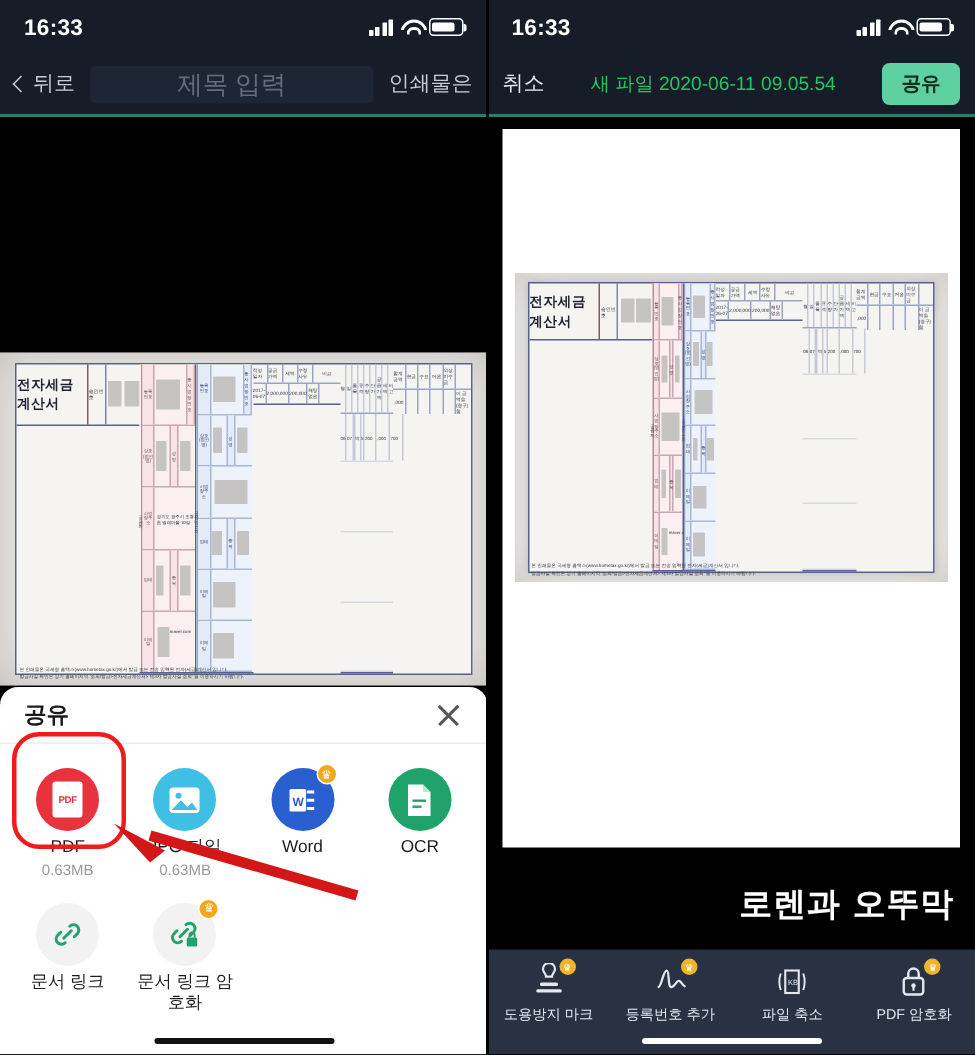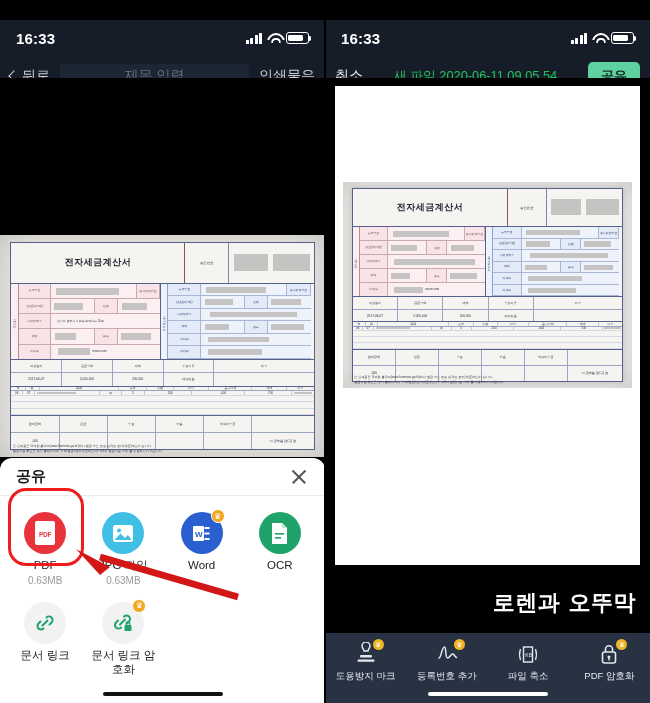--- a/index.html
+++ b/index.html
@@ -5,21 +5,21 @@
   * { margin:0; padding:0; box-sizing:border-box; }
   html,body { width:650px; height:703px; background:#000; overflow:hidden; }
   body { font-family:"Liberation Sans", sans-serif; }
 
   .stage { position:relative; width:650px; height:703px; background:#000; display:flex; }
 
   .phone { position:relative; width:325px; height:703px; overflow:hidden; background:#000; }
 
   
   .statusbar { position:relative; height:36px; background:#161d29; display:flex;
-               align-items:center; padding:0 16px;margin-top:20px; }
+               align-items:center; padding:0 16px; }
   .st-time { color:#fff; font-size:15px; font-weight:bold; letter-spacing:.2px; }
   .st-right { margin-left:auto; display:flex; align-items:center; gap:5px; }
   .sig { display:flex; align-items:flex-end; gap:1.5px; height:11px; }
   .sig i { display:block; width:3px; background:#fff; border-radius:.5px; }
   .sig i:nth-child(1){height:4px;} .sig i:nth-child(2){height:6px;}
   .sig i:nth-child(3){height:8.5px;} .sig i:nth-child(4){height:11px;}
   .wifi { width:14px; height:11px; position:relative; }
   .wifi::before{ content:""; position:absolute; left:0; top:0; width:14px; height:14px;
      border:2.2px solid #fff; border-radius:50%; clip-path:polygon(0 0,100% 0,100% 42%,0 42%); }
   .wifi::after{ content:""; position:absolute; left:4.3px; top:5.3px; width:5.4px; height:5.4px;
@@ -30,34 +30,34 @@
   .batt b { position:absolute; left:1.3px; top:1.3px; bottom:1.3px; width:72%; background:#fff; border-radius:1.4px; display:block; }
 
   
   .navbar { height:40px; background:#161d29; display:flex; align-items:center;
             padding:0 10px; position:relative; }
   .nav-left { display:flex; align-items:center; gap:3px; color:#c8ccd4; font-size:14px; cursor:pointer; }
   .chev { width:8px; height:8px; border-left:1.8px solid #c8ccd4; border-bottom:1.8px solid #c8ccd4;
           transform:rotate(45deg); display:inline-block; margin-right:1px; }
   .title-input { flex:1; margin:0 10px; height:25px; background:#1d2634; border-radius:4px;
                  display:flex; align-items:center; justify-content:center; }
-  .title-ph { color:#656d7c; font-size:14px; }
+  .title-ph { color:#656d7c; font-size:17px; }
   .nav-right { color:#c8ccd4; font-size:14px; cursor:pointer; white-space:nowrap; }
   .navbar-hairline { height:2px; background:#2d7d6b; }
 
   
   .canvas-dark { position:absolute; top:78px; left:0; right:0; bottom:0; background:#000; }
   .scan-left { position:absolute; left:0; top:157px; width:325px; height:222px; }
 
   
   .paper { position:relative; width:100%; height:100%; background:#e9e7e4;
            box-shadow:inset 0 0 30px rgba(120,115,110,.35); overflow:hidden; }
   .paper.bright { background:#f3f1ef; }
   .doc { position:absolute; left:3.2%; top:3%; right:3.2%; bottom:3%;
-         border:1.4px solid #56618c; background:#f6f4f1; display:flex; flex-direction:column;
+         border:1.4px solid #56618c; background:#f6f4f1; display:flex; flex-direction:row;
          font-size:3px; }
   .doc.sh { box-shadow:0 0 6px rgba(0,0,0,.18); }
   .d-head { height:20%; display:flex; border-bottom:1.2px solid #56618c; }
   .d-title { flex:1.35; display:flex; align-items:center; justify-content:center;
              border-right:1.2px solid #8a5560; }
   .d-title span { font-size:9px; font-weight:bold; color:#1d2330; letter-spacing:.5px;
                   font-family:"Liberation Sans",sans-serif; }
   .d-approve { flex:1; display:flex; }
   .d-lbl { width:34%; display:flex; align-items:center; justify-content:center;
            font-size:3.4px; color:#3a4258; border-right:1px solid #7a86ab; }

